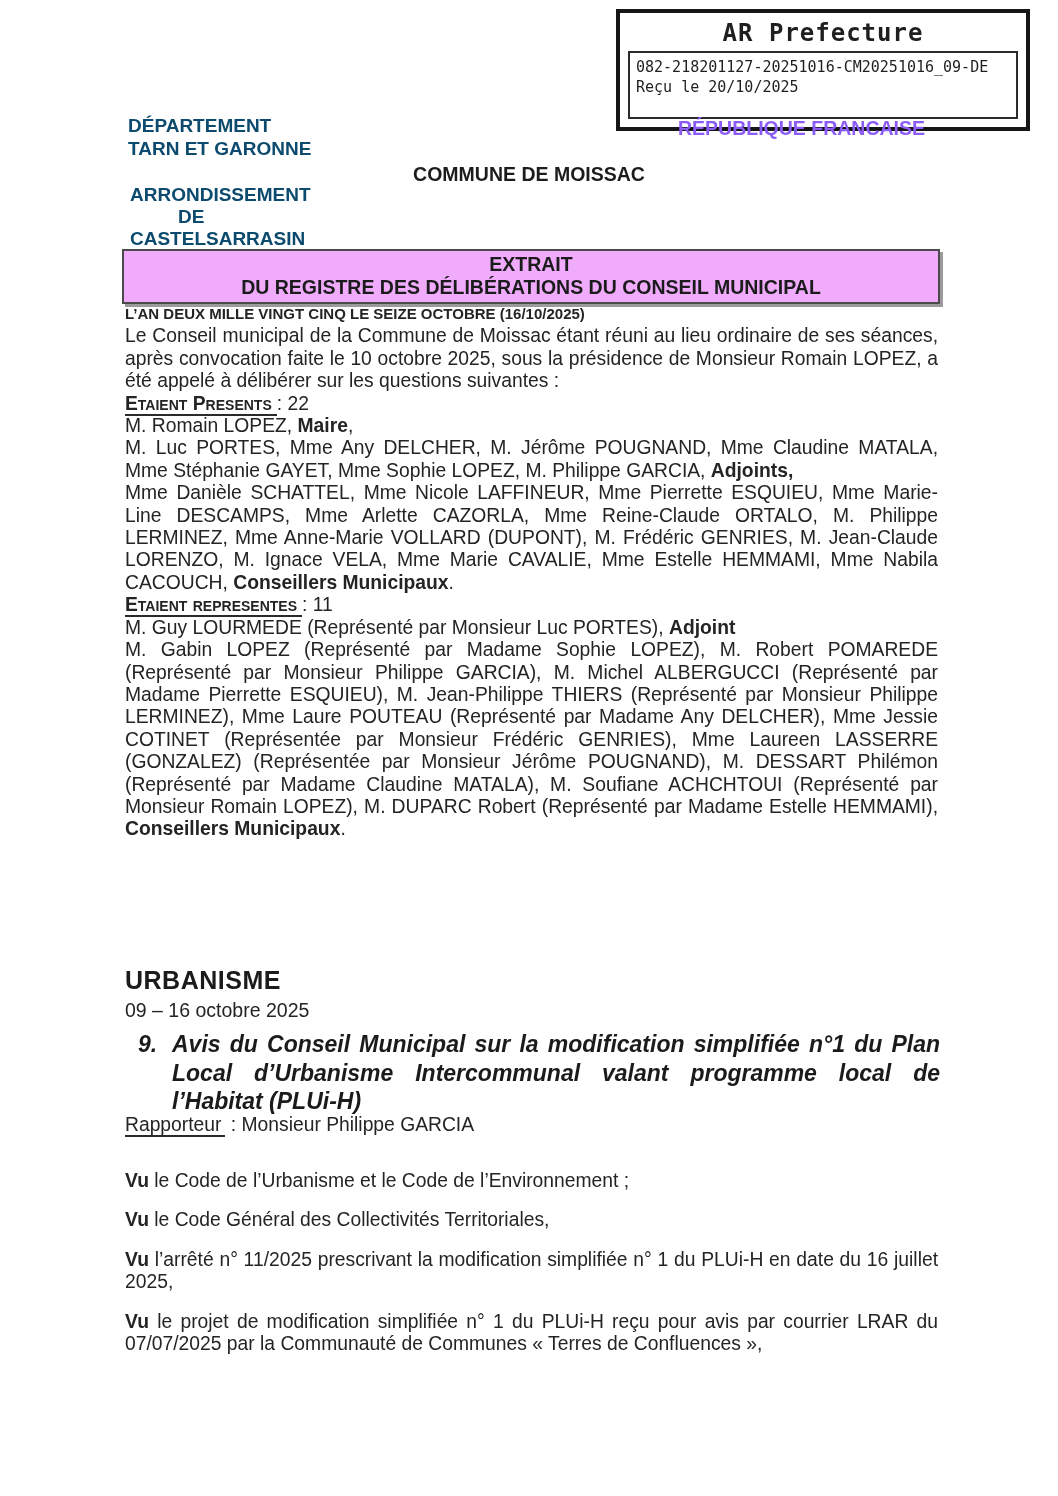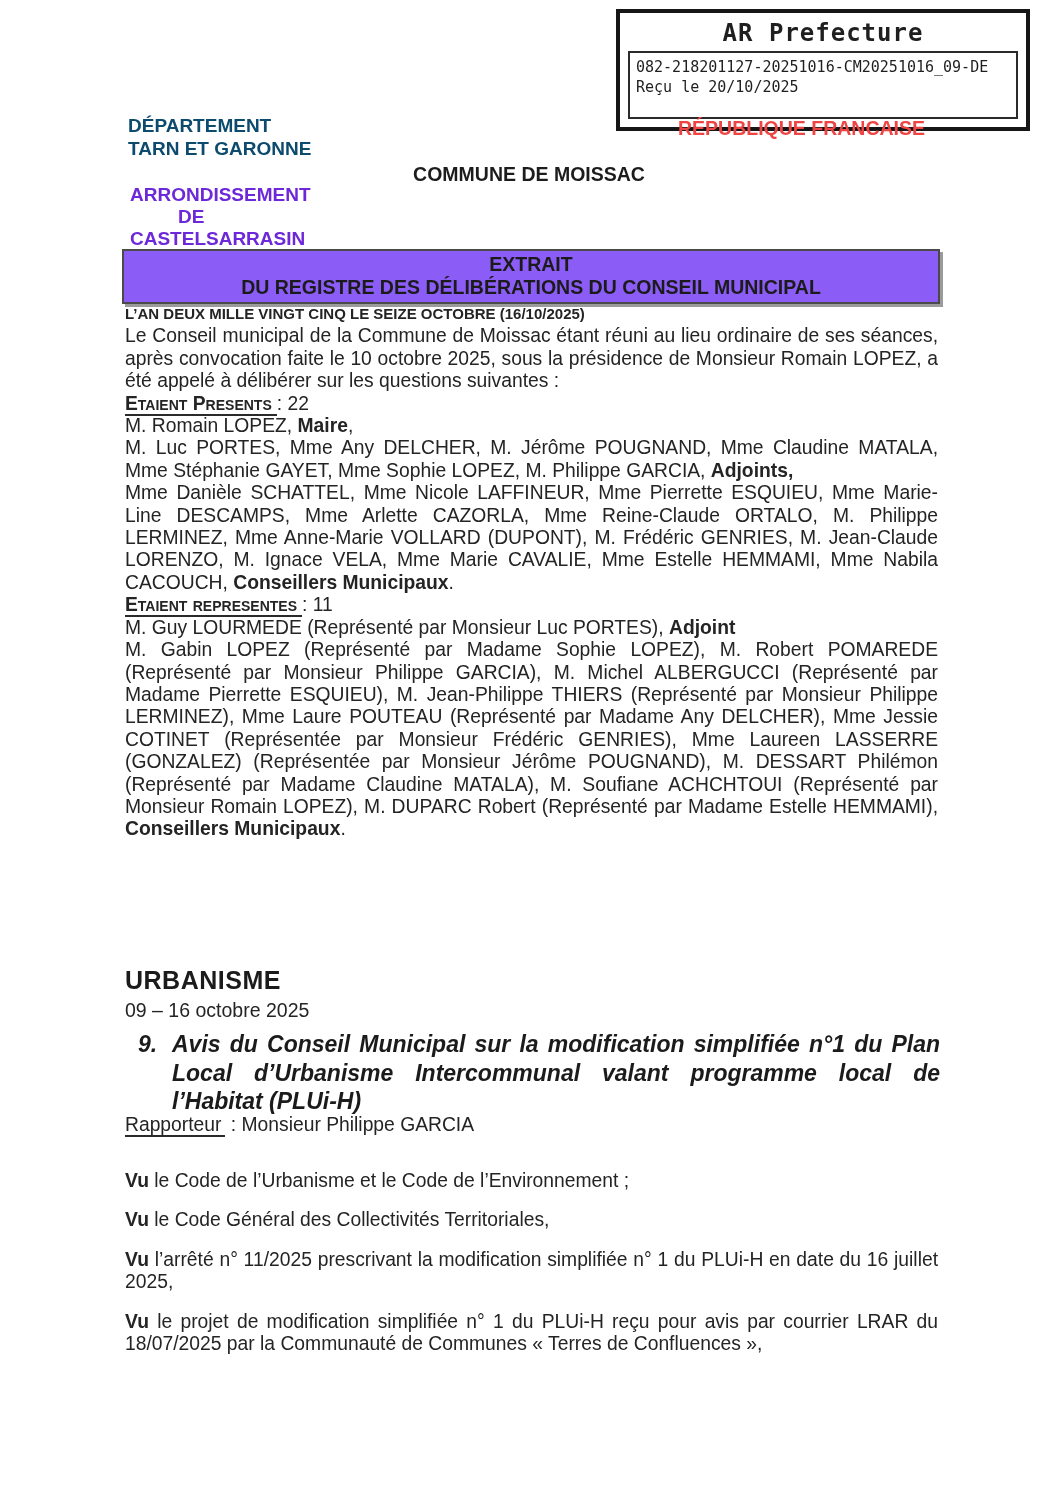--- a/index.html
+++ b/index.html
@@ -16,29 +16,29 @@
     font-family:"DejaVu Sans Mono", monospace; color:#1f1f1f;
   }
   .stamp-title { text-align:center; font-weight:bold; font-size:24px; letter-spacing:1px; padding:6px 0 4px; }
   .stamp-inner {
     margin:0 8px 8px; border:2px solid #2b2b2b; padding:4px 6px 20px;
     font-size:15px; line-height:20px;
   }
 
   
   .hdr-left { position:absolute; left:128px; top:114px; font-weight:bold; font-size:19px; line-height:23px; color:#0c4a6e; }
-  .hdr-right { position:absolute; right:133px; top:117px; font-weight:bold; font-size:19.5px; color:#ef4444; }
+  .hdr-right { position:absolute; right:133px; top:117px; font-weight:bold; font-size:19.5px; color:#8b5cf6; }
   .hdr-commune { position:absolute; left:0; top:163px; width:100%; text-align:center; font-weight:bold; font-size:19.5px; color:#1c1c1c; }
-  .hdr-arrond { position:absolute; left:130px; top:184px; font-weight:bold; font-size:19px; line-height:22px; color:#6d28d9; }
+  .hdr-arrond { position:absolute; left:130px; top:184px; font-weight:bold; font-size:19px; line-height:22px; color:#0c4a6e; }
   .hdr-de { margin-left:48px; }
 
   
   .title-box {
     position:absolute; left:122px; top:249px; width:818px; box-sizing:border-box;
-    border:2px solid #4a4a4a; background:#8b5cf6; box-shadow:3px 3px 0 #9b9b9b;
+    border:2px solid #4a4a4a; background:#f0abfc; box-shadow:3px 3px 0 #9b9b9b;
     text-align:center; font-weight:bold; font-size:19.5px; line-height:23px;
     padding:2px 0 3px; color:#1b1b1b;
   }
 
   
   .flow { position:absolute; left:125px; top:303px; width:813px; font-size:19.3px; line-height:22.4px; }
   .flow p { margin:0; }
   .justify { text-align:justify; hyphens:none; }
   .year-line { font-weight:bold; font-size:15px; }
   .sc-label {
@@ -120,16 +120,16 @@
   </div>
 
   <div class="rapporteur">
     <span class="rapporteur-label">Rapporteur</span><span> : Monsieur Philippe GARCIA</span>
   </div>
 
   <div class="vu-block">
     <p><span style="font-weight: bold;">Vu</span><span> le Code de l’Urbanisme et le Code de l’Environnement ;</span></p>
     <p><span style="font-weight: bold;">Vu</span><span> le Code Général des Collectivités Territoriales,</span></p>
     <p><span style="font-weight: bold;">Vu</span><span> l’arrêté n° 11/2025 prescrivant la modification simplifiée n° 1 du PLUi-H en date du 16 juillet 2025,</span></p>
-    <p><span style="font-weight: bold;">Vu</span><span> le projet de modification simplifiée n° 1 du PLUi-H reçu pour avis par courrier LRAR du 18/07/2025 par la Communauté de Communes « Terres de Confluences »,</span></p>
+    <p><span style="font-weight: bold;">Vu</span><span> le projet de modification simplifiée n° 1 du PLUi-H reçu pour avis par courrier LRAR du 07/07/2025 par la Communauté de Communes « Terres de Confluences »,</span></p>
   </div>
 
 </div>
 
 </body></html>

